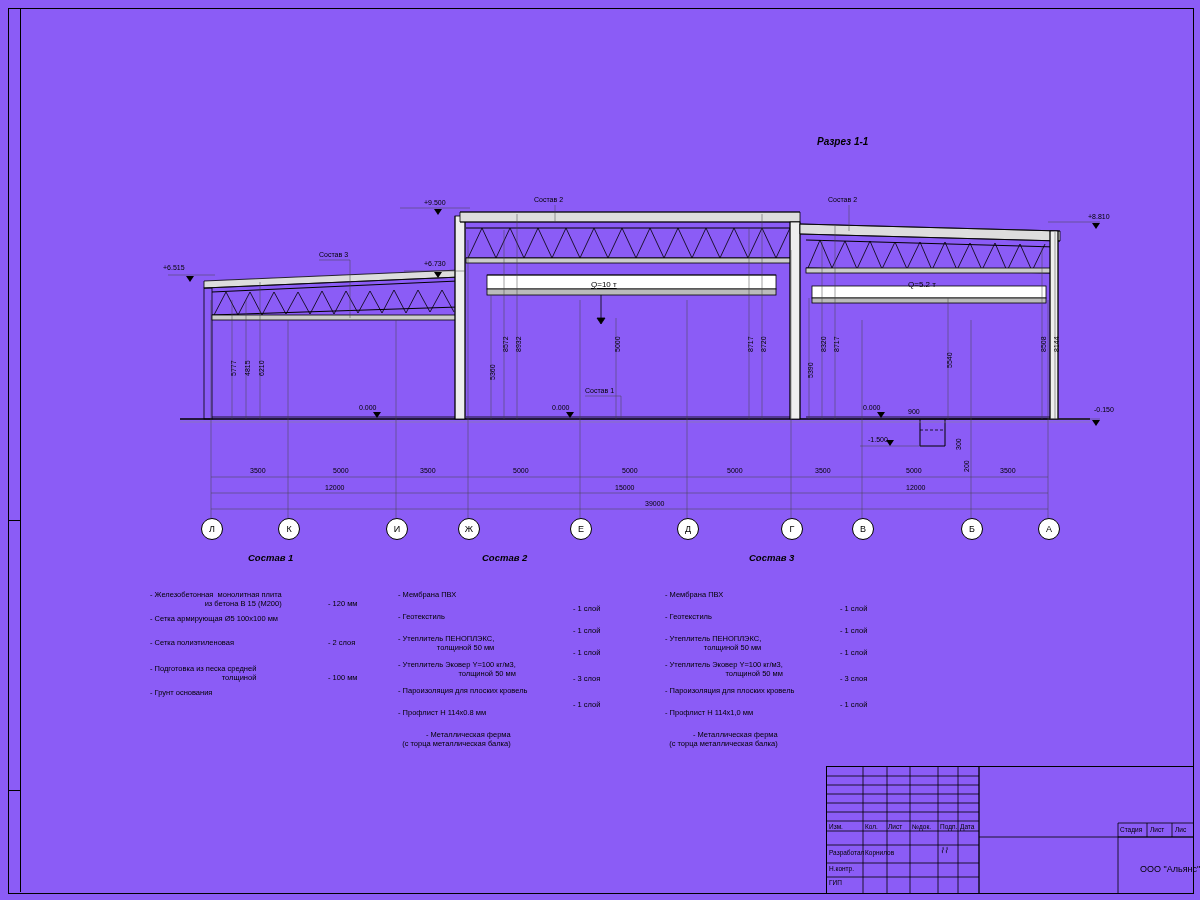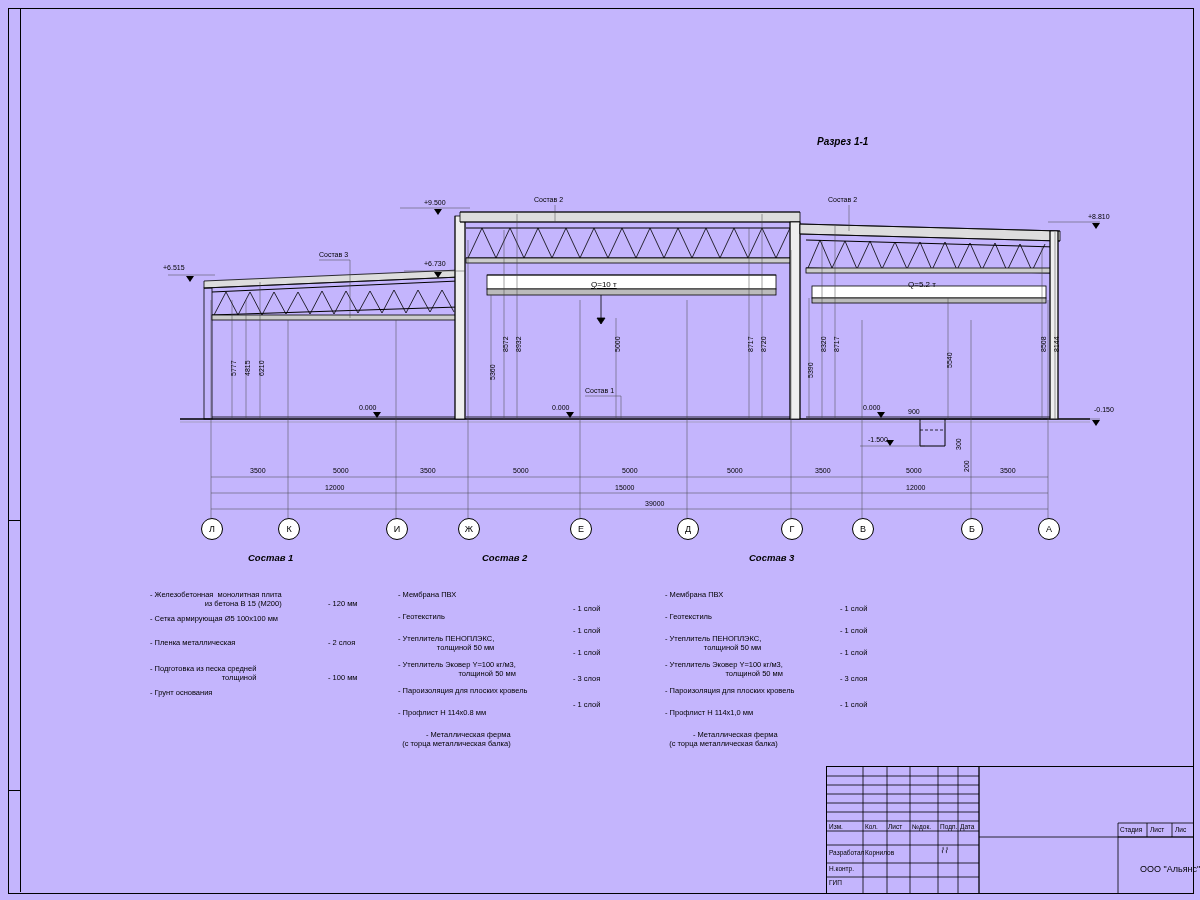--- a/index.html
+++ b/index.html
@@ -1,17 +1,17 @@
 <!DOCTYPE html>
 <html><head>
 <meta charset="utf-8">
 <style>
   html,body{margin:0;padding:0;background:#fff;}
   body{width:1200px;height:900px;font-family:"Liberation Sans",sans-serif;color:#000;overflow:hidden;}
-  #sheet{position:relative;width:1200px;height:900px;background:#c4b5fd;}
+  #sheet{position:relative;width:1200px;height:900px;background:#8b5cf6;}
   .abs{position:absolute;}
   .ln{position:absolute;background:#000;}
   .hln{height:1px;}
   .txt{position:absolute;font-size:7px;line-height:8px;white-space:pre;color:#000;}
   .txt8{font-size:8px;}
   .title-it{font-style:italic;font-weight:bold;font-size:10px;}
   .axis-circle{position:absolute;width:20px;height:20px;border:1px solid #000;border-radius:50%;
     font-size:9px;display:flex;align-items:center;justify-content:center;background:#fff;}
   .vtxt{position:absolute;font-size:7px;transform:rotate(-90deg);transform-origin:left top;white-space:nowrap;}
   .legend h4{margin:0;font-style:italic;font-weight:bold;font-size:9.5px;}
@@ -237,21 +237,21 @@
       <div class="row" style="height:24px;">
         <span class="lab">- Железобетонная  монолитная плита
   из бетона В 15 (М200)</span>
         <span class="val" style="top:9px;">- 120 мм</span>
       </div>
       <div class="row" style="height:24px;">
         <span class="lab">- Сетка армирующая Ø5 100х100 мм</span>
         <span class="val"></span>
       </div>
       <div class="row" style="height:26px;">
-        <span class="lab">- Пленка металлическая</span>
+        <span class="lab">- Сетка полиэтиленовая</span>
         <span class="val">- 2 слоя</span>
       </div>
       <div class="row" style="height:24px;">
         <span class="lab">- Подготовка из песка средней
   толщиной</span>
         <span class="val" style="top:9px;">- 100 мм</span>
       </div>
       <div class="row" style="height:20px;">
         <span class="lab">- Грунт основания</span>
         <span class="val"></span>

